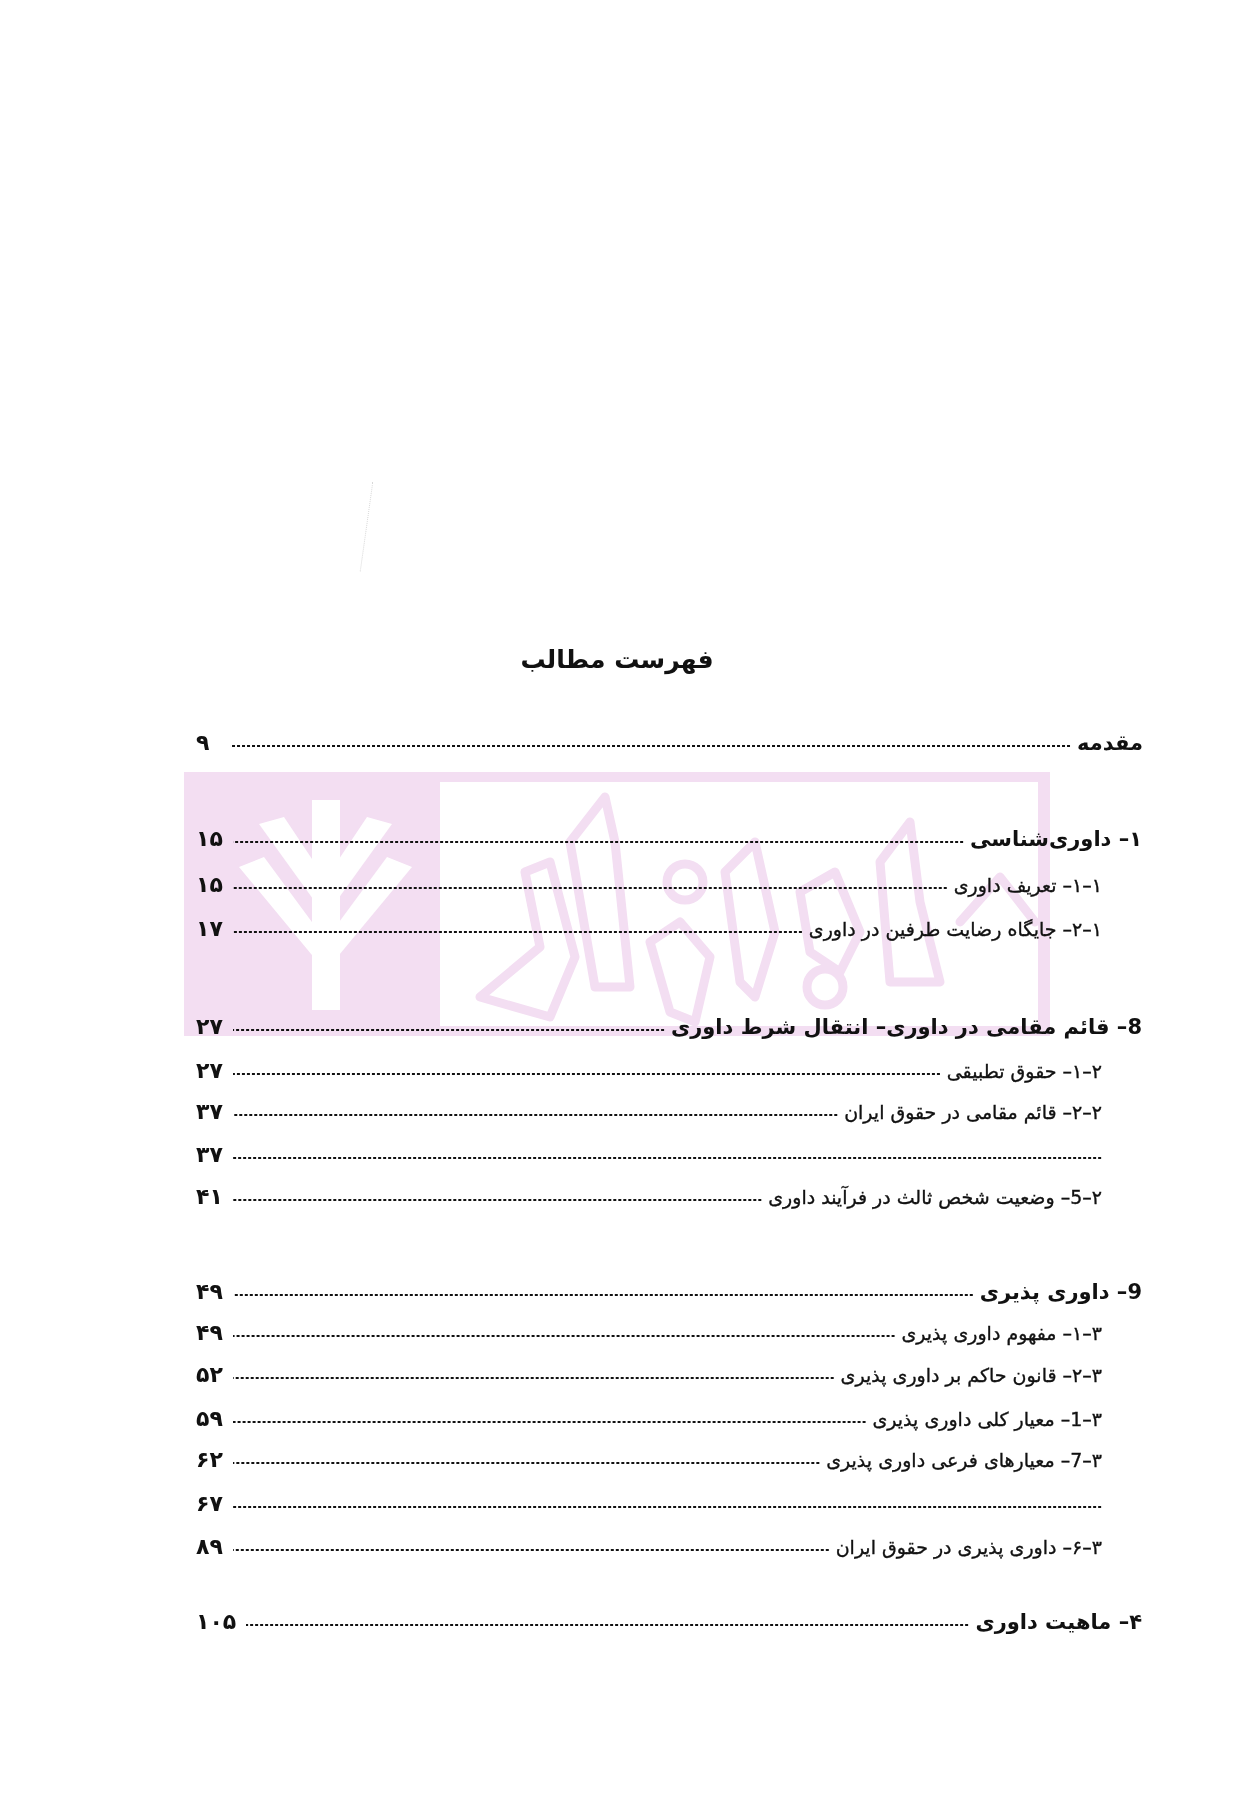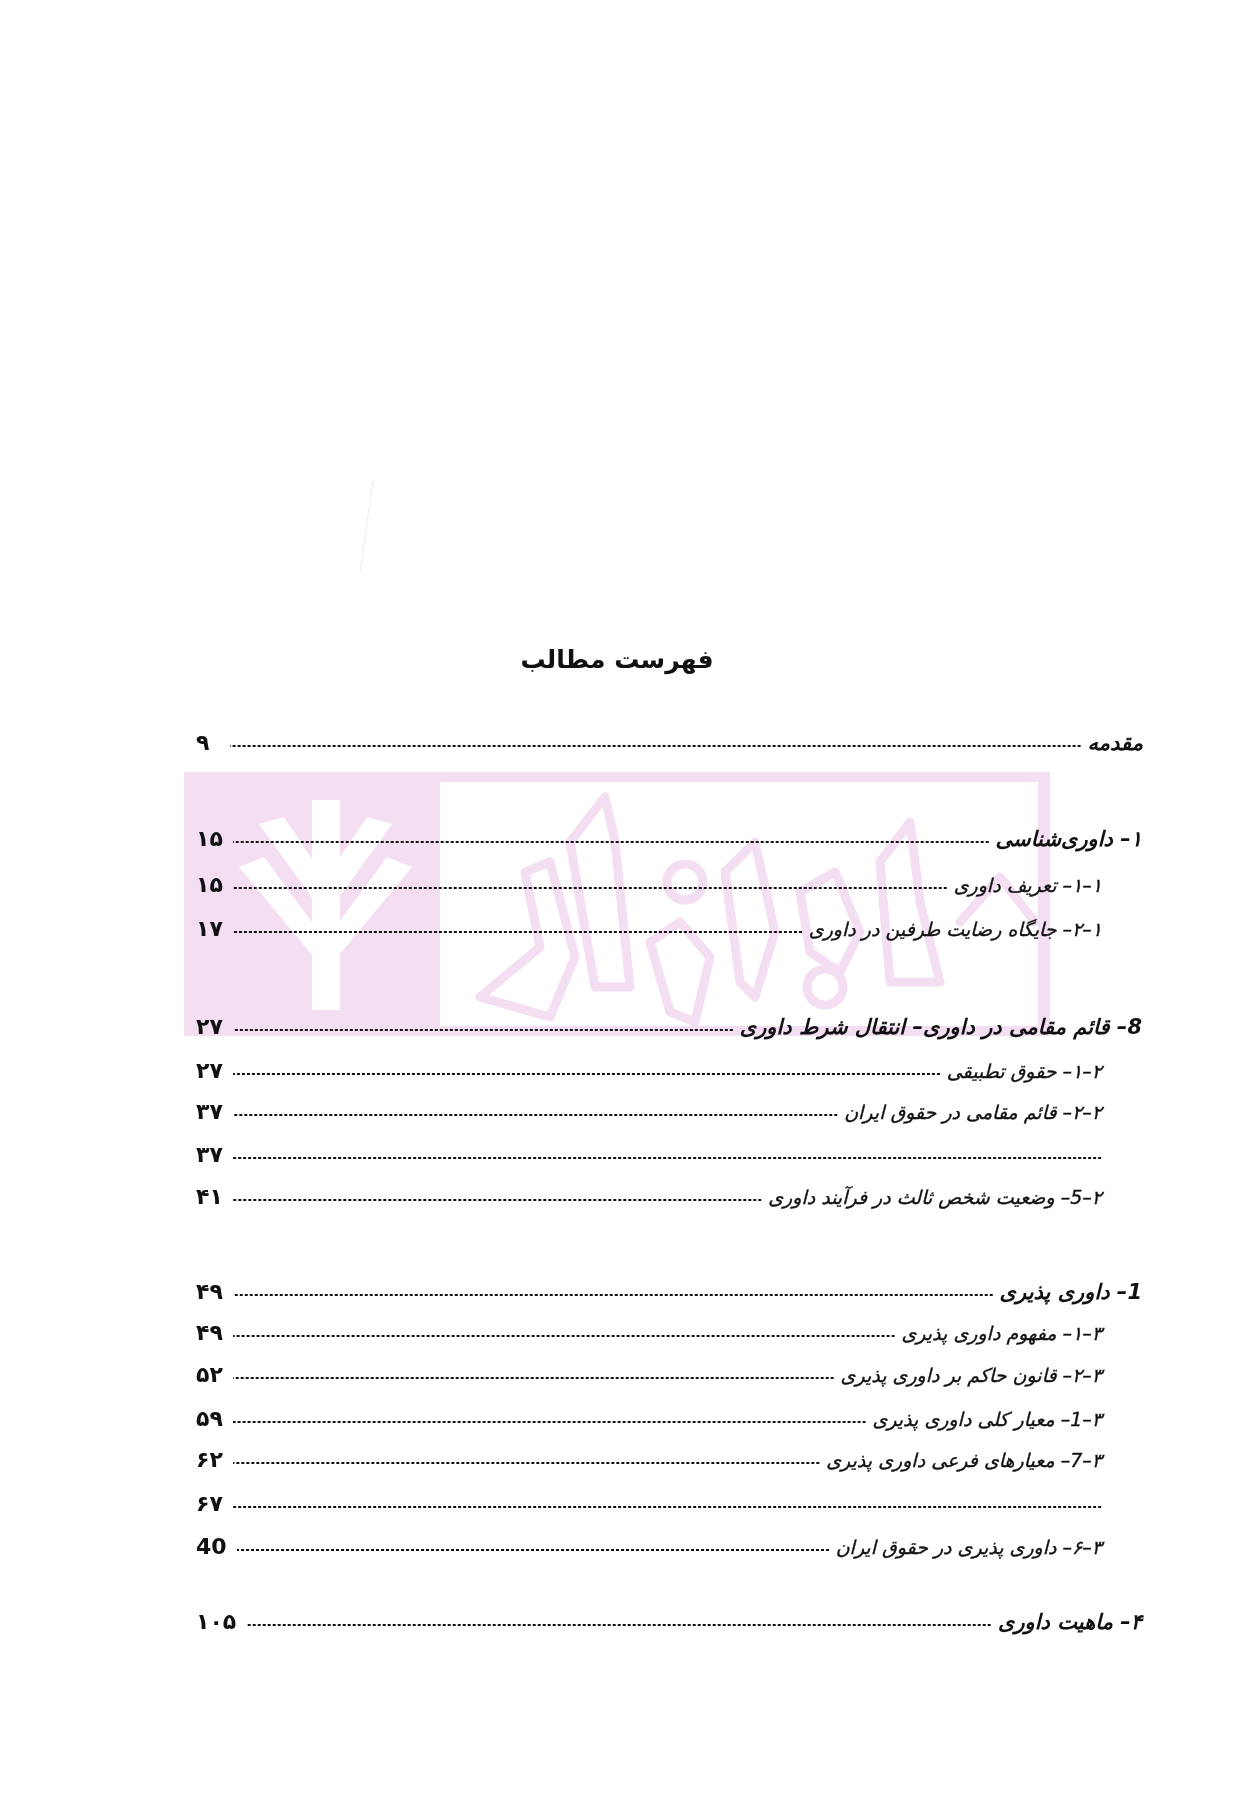--- a/index.html
+++ b/index.html
@@ -77,21 +77,20 @@
     .toc-row.chapter { right: 92px; }
     .toc-row.section { right: 132px; }
     .toc-row.intro { right: 91px; }
     .toc-label {
       direction: rtl;
       white-space: nowrap;
       font-weight: bold;
       font-size: 20px;
       line-height: 30px;
       padding-left: 6px;
-      font-style: italic;
     }
     .toc-row.chapter .toc-label, .toc-row.intro .toc-label { font-size: 21px; }
     .toc-row.section .toc-label { font-weight: normal; font-size: 19px; -webkit-text-stroke: 0.35px #111; }
     .toc-dots {
       flex: 1 1 auto;
       height: 8px;
       margin-bottom: 8px;
       background-image: radial-gradient(circle, #111 1.2px, transparent 1.5px);
       background-size: 5px 8px;
       background-repeat: repeat-x;
@@ -187,21 +186,21 @@
       <span class="toc-dots"></span>
       <span class="toc-page">۳۷</span>
     </div>
     <div class="toc-row section" style="top:1178px">
       <span class="toc-label">۲–5– وضعیت شخص ثالث در فرآیند داوری</span>
       <span class="toc-dots"></span>
       <span class="toc-page">۴۱</span>
     </div>
 
     <div class="toc-row chapter" style="top:1273px">
-      <span class="toc-label">1– داوری پذیری</span>
+      <span class="toc-label">9– داوری پذیری</span>
       <span class="toc-dots"></span>
       <span class="toc-page">۴۹</span>
     </div>
     <div class="toc-row section" style="top:1314px">
       <span class="toc-label">۳–۱– مفهوم داوری پذیری</span>
       <span class="toc-dots"></span>
       <span class="toc-page">۴۹</span>
     </div>
     <div class="toc-row section" style="top:1356px">
       <span class="toc-label">۳–۲– قانون حاکم بر داوری پذیری</span>
@@ -218,21 +217,21 @@
       <span class="toc-dots"></span>
       <span class="toc-page">۶۲</span>
     </div>
     <div class="toc-row section" style="top:1485px">
       <span class="toc-dots"></span>
       <span class="toc-page">۶۷</span>
     </div>
     <div class="toc-row section" style="top:1528px">
       <span class="toc-label">۳–۶– داوری پذیری در حقوق ایران</span>
       <span class="toc-dots"></span>
-      <span class="toc-page">40</span>
+      <span class="toc-page">۸۹</span>
     </div>
 
     <div class="toc-row chapter" style="top:1603px">
       <span class="toc-label">۴– ماهیت داوری</span>
       <span class="toc-dots"></span>
       <span class="toc-page">۱۰۵</span>
     </div>
   </div>
 </div>
 

